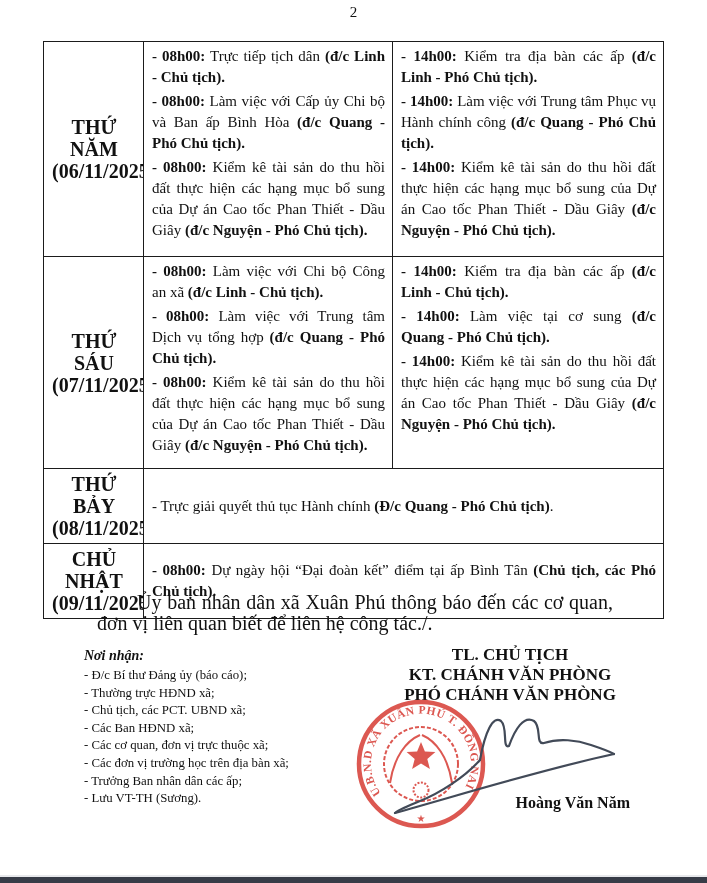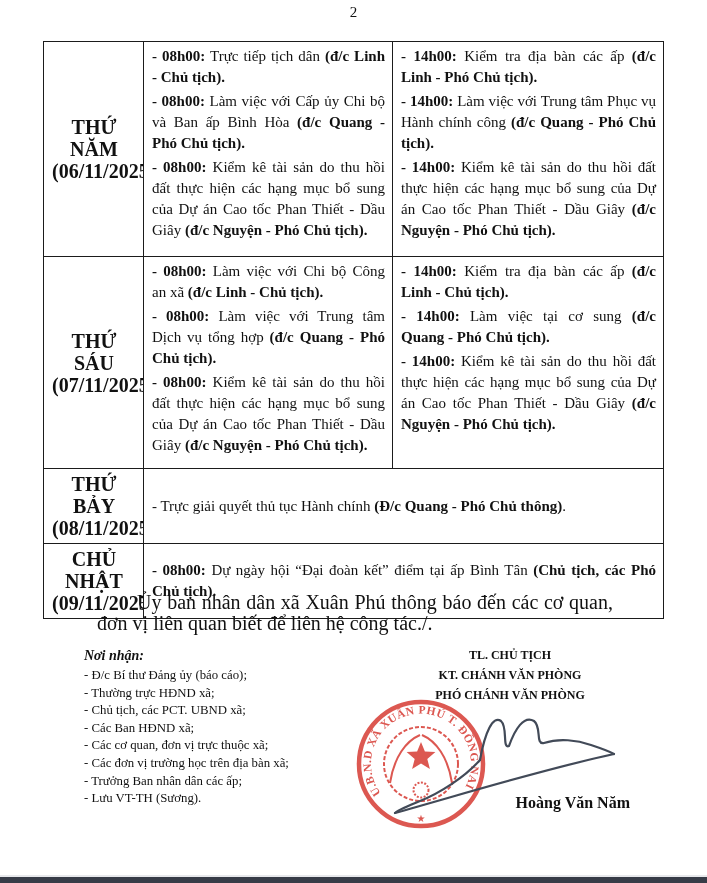--- a/index.html
+++ b/index.html
@@ -62,21 +62,21 @@
   }
   .recipients-title{
     font-weight:bold;font-style:italic;font-size:14px;line-height:18px;
     margin-bottom:2px;
   }
   .recipient{font-size:12.8px;line-height:17.6px;}
   .sig-block{
     position:absolute;left:350px;top:645px;width:320px;
     text-align:center;
   }
-  .sig-line{font-weight:bold;font-size:12px;line-height:20px;}
+  .sig-line{font-weight:bold;font-size:17px;line-height:20px;}
   .signer-name{
     position:absolute;left:390px;top:794px;width:240px;
     text-align:right;font-weight:bold;font-size:16px;
   }
   .seal{
     position:absolute;left:352px;top:695px;width:138px;height:138px;
     opacity:.88;
   }
   .sig-ink{
     position:absolute;left:345px;top:685px;width:290px;height:155px;
@@ -135,21 +135,21 @@
             <p class="entry"><b>- 14h00:</b><span> Làm việc tại cơ sung </span><b>(đ/c Quang - Phó Chủ tịch).</b></p>
             <p class="entry"><b>- 14h00:</b><span> Kiểm kê tài sản do thu hồi đất thực hiện các hạng mục bổ sung của Dự án Cao tốc Phan Thiết - Dầu Giây </span><b>(đ/c Nguyện - Phó Chủ tịch).</b></p>
           </td>
         </tr>
         <tr class="r3">
           <td class="day-cell">
             <div>THỨ BẢY</div>
             <div>(08/11/2025)</div>
           </td>
           <td class="content-cell full-cell" colspan="2">
-            <p class="entry"><span>- Trực giải quyết thủ tục Hành chính </span><b>(Đ/c Quang - Phó Chủ thông)</b><span>.</span></p>
+            <p class="entry"><span>- Trực giải quyết thủ tục Hành chính </span><b>(Đ/c Quang - Phó Chủ tịch)</b><span>.</span></p>
           </td>
         </tr>
         <tr class="r4">
           <td class="day-cell">
             <div>CHỦ NHẬT</div>
             <div>(09/11/2025)</div>
           </td>
           <td class="content-cell full-cell" colspan="2">
             <p class="entry"><b>- 08h00:</b><span> Dự ngày hội “Đại đoàn kết” điểm tại ấp Bình Tân </span><b>(Chủ tịch, các Phó Chủ tịch).</b></p>
           </td>

